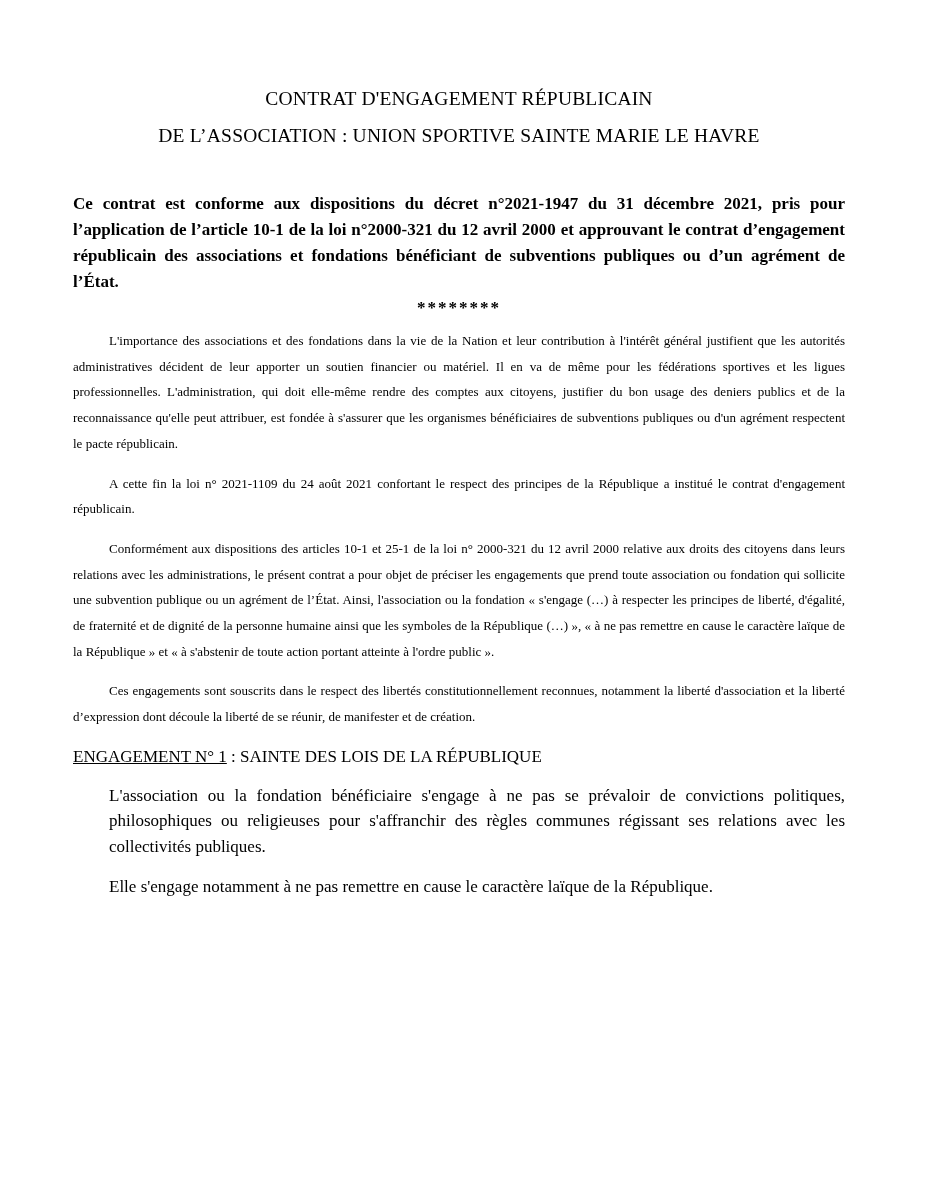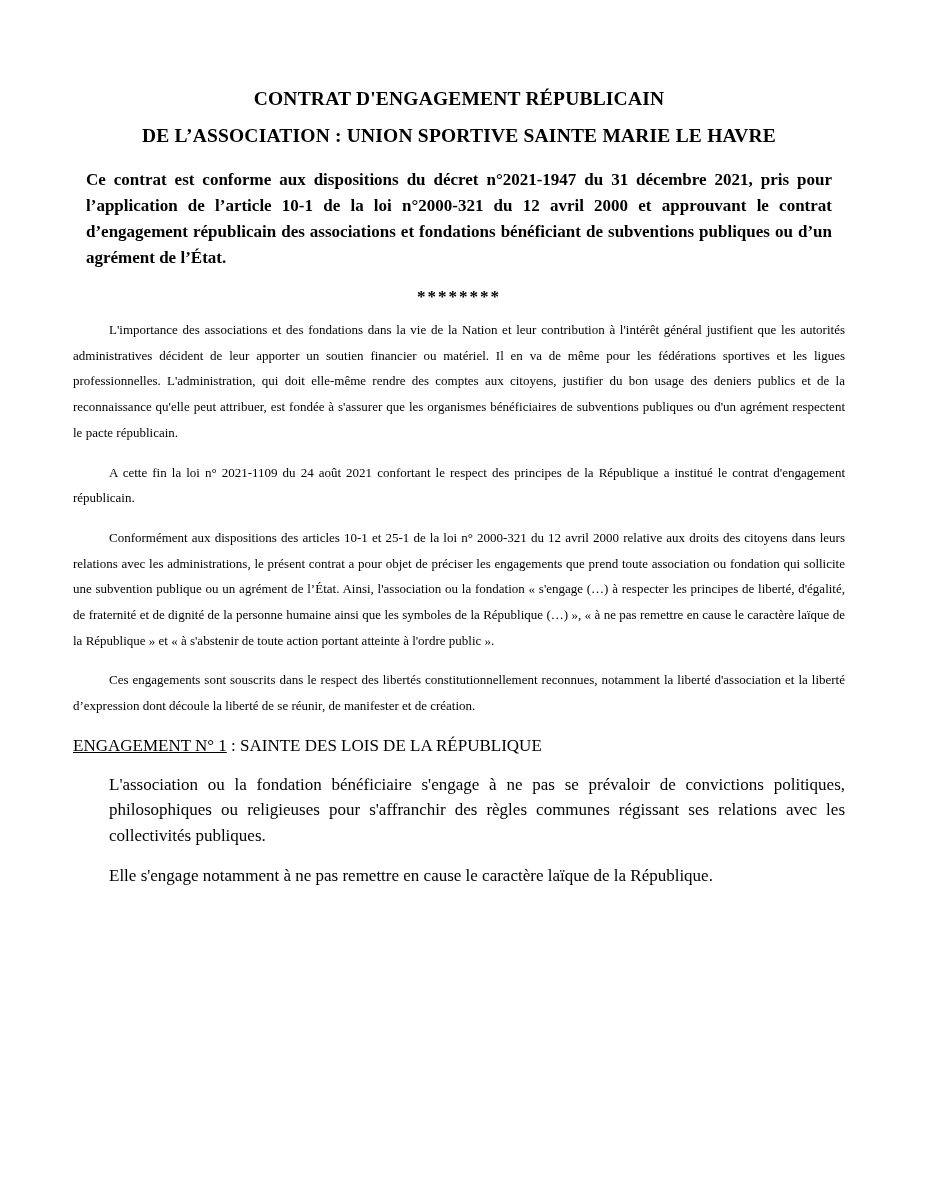--- a/index.html
+++ b/index.html
@@ -14,35 +14,35 @@
     margin: 0 auto;
     background: #ffffff;
     box-sizing: border-box;
     padding: 88px 82px 0 73px;
     font-family: "Liberation Serif", "DejaVu Serif", serif;
     color: #000000;
     overflow: hidden;
   }
   .doc-title {
     font-size: 19.5px;
-    font-weight: bold;
+    font-weight: normal;
     text-align: center;
     line-height: 22px;
     margin: 0 0 15px 0;
     letter-spacing: 0.2px;
   }
   .doc-title.second {
-    margin-bottom: 20px;
+    margin-bottom: 44px;
   }
   .preamble {
     font-size: 17px;
     font-weight: bold;
     line-height: 26px;
     text-align: justify;
-    margin: 13px;
+    margin: 0;
   }
   .separator {
     font-size: 17px;
     font-weight: bold;
     text-align: center;
     line-height: 26px;
     margin: 0 0 7px 0;
     letter-spacing: 2px;
   }
   .body-para {

